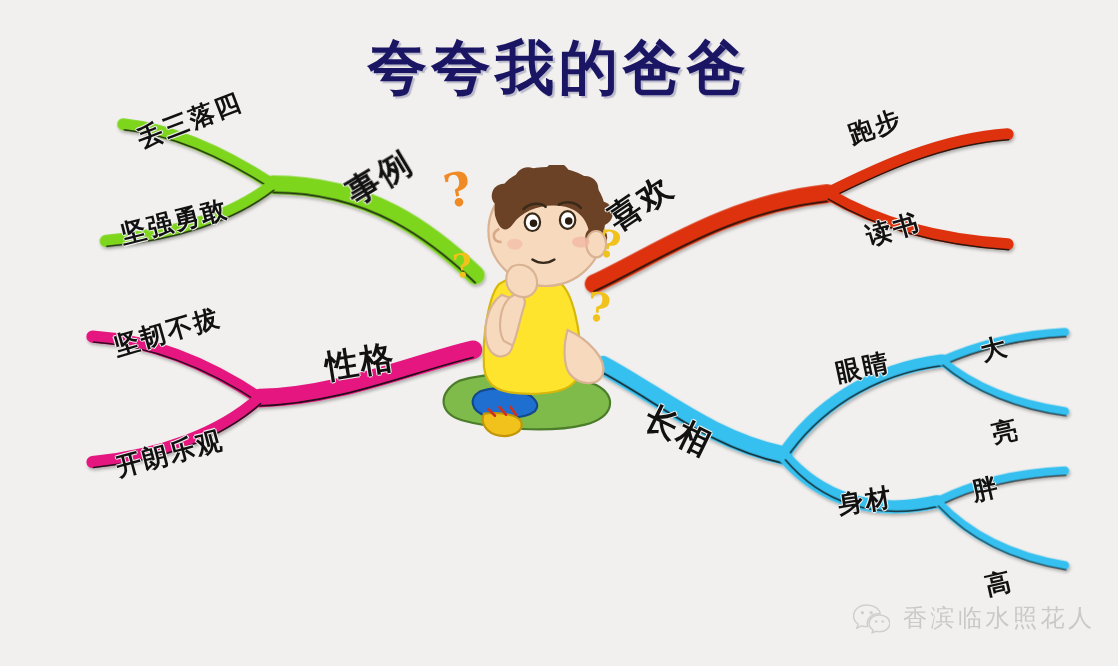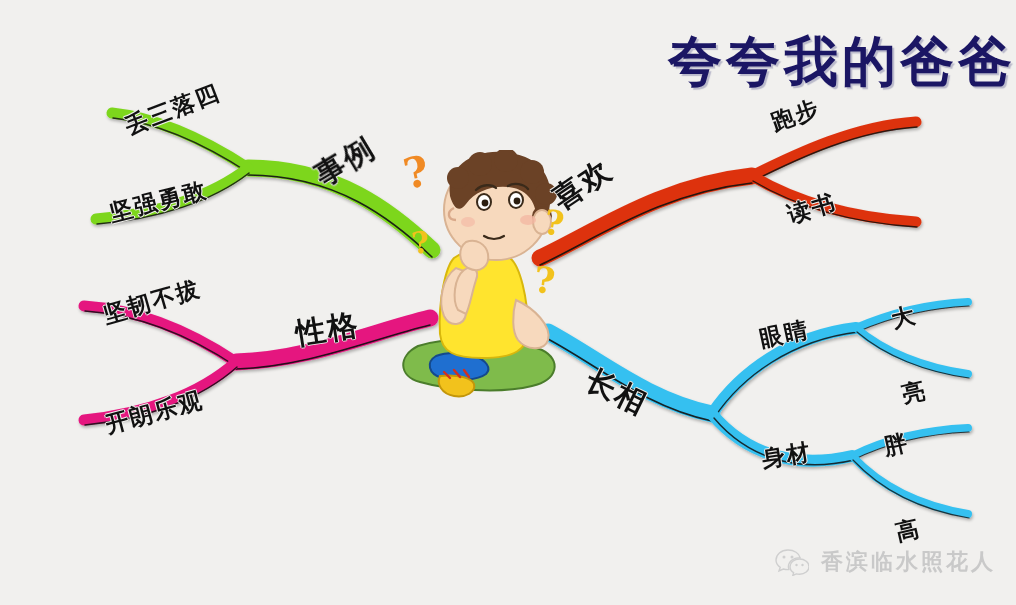--- a/index.html
+++ b/index.html
@@ -22,37 +22,36 @@
     letter-spacing:2px;
     text-shadow:0 1px 0 #f1f0ee, 0 -1px 0 #f1f0ee, 1px 0 0 #f1f0ee, -1px 0 0 #f1f0ee;
     transform-origin:left center;
   }
   .lv1{font-size:30px;}
   .lv2{font-size:23px;}
   .lv3{font-size:23px;}
   #title{
     position:absolute;
     left:0;right:0;top:26px;
-    text-align:right;
+    text-align:center;
     font-size:54px;
     font-weight:900;
     color:#1b1664;
     letter-spacing:4px;
     font-family:"DejaVu Sans","Liberation Sans",sans-serif;
     text-shadow:2px 2px 1px rgba(120,120,160,.45);
   }
   #watermark{
     position:absolute;
     right:20px;bottom:28px;
     display:flex;align-items:center;gap:12px;
     color:#c9c9c9;
     font-size:22px;
     letter-spacing:3px;
     font-family:"DejaVu Sans","Liberation Sans",sans-serif;
-    font-weight:bold;
   }
   #watermark .wm-icon{display:block;}
   .qm{
     position:absolute;
     font-weight:900;
     font-family:"DejaVu Serif","Liberation Serif",serif;
     line-height:1;
     user-select:none;
   }
   #boy{position:absolute;left:392px;top:150px;width:200px;height:260px;}

